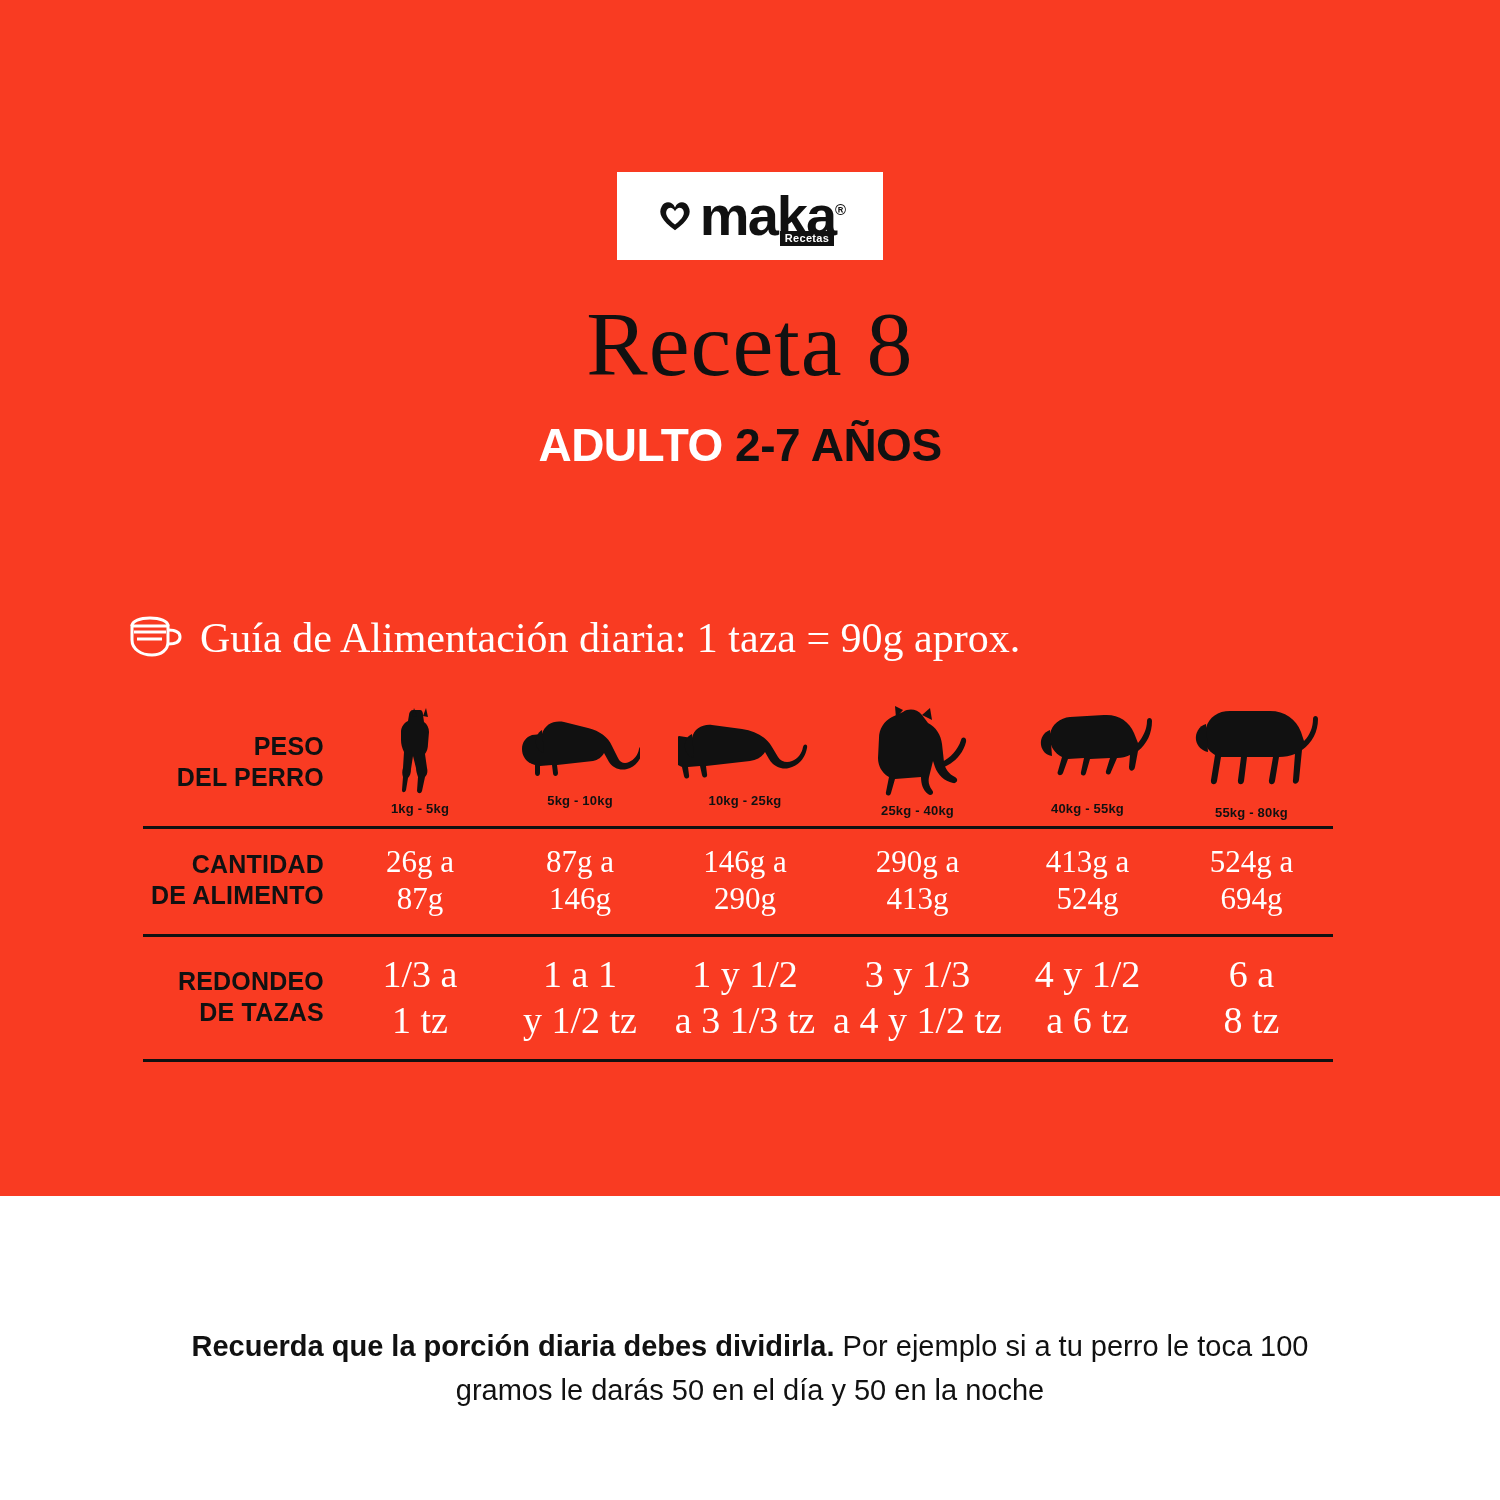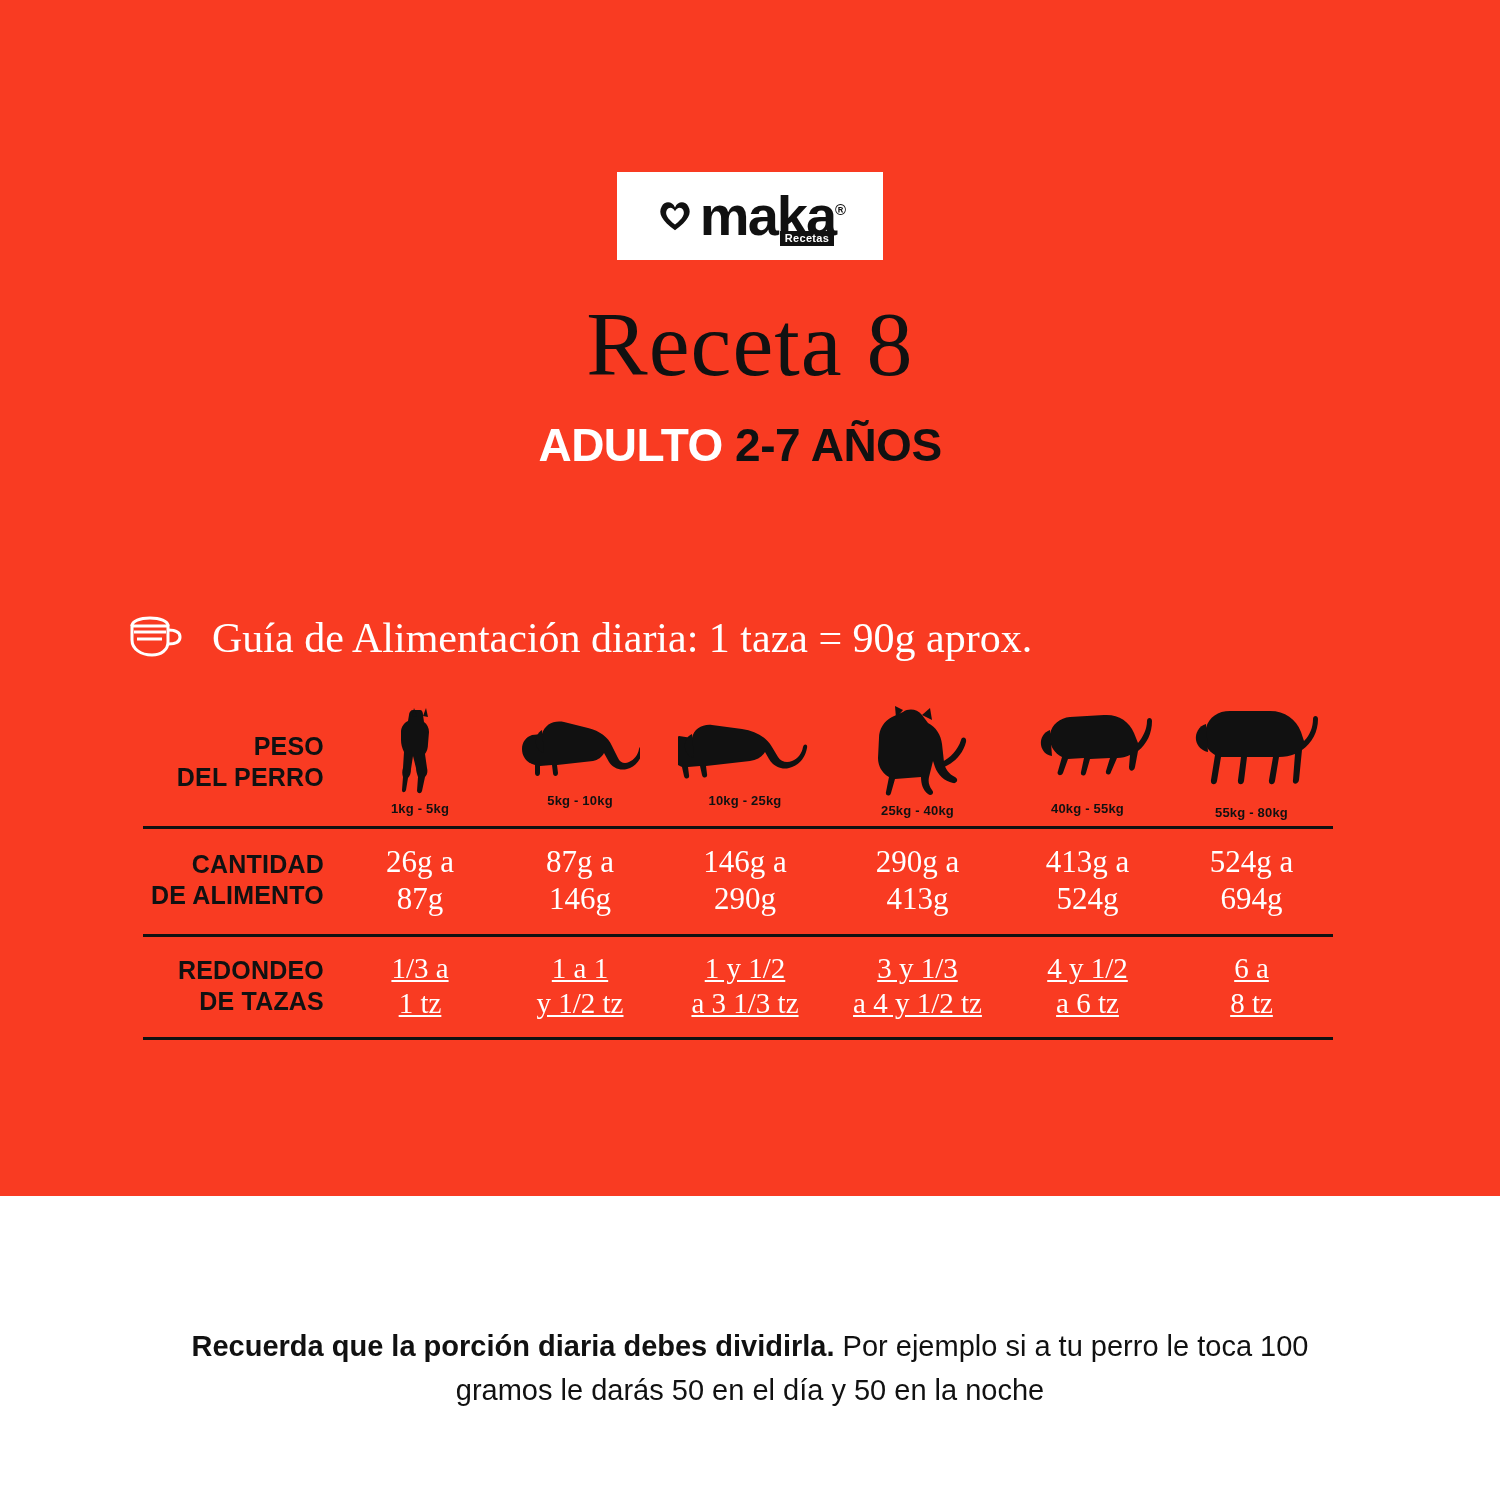--- a/index.html
+++ b/index.html
@@ -77,21 +77,21 @@
   }
   .age-line .adulto { color:#ffffff; }
   .age-line .years { color:#111111; }
   
   .guide-row {
     position:absolute;
     left:128px; top:612px;
     width:1290px;
     display:flex;
     align-items:center;
-    gap:28px;
+    gap:16px;
   }
   .cup-icon { width:56px; height:48px; flex:0 0 auto; }
   .guide-text {
     font-family:"Liberation Serif", serif;
     font-size:42px;
     color:#ffffff;
     white-space:nowrap;
   }
   
   .table-wrap {
@@ -130,21 +130,21 @@
   }
   .rule-row td { border-bottom:3px solid #111111; height:3px; padding:0; }
   .datacell {
     text-align:center;
     font-family:"Liberation Serif", serif;
     font-size:31px;
     color:#ffffff;
     line-height:1.22;
     padding:14px 2px;
   }
-  .datacell.small { font-size:29px;text-decoration:underline; }
+  .datacell.small { font-size:38px; }
   
   .footer {
     position:absolute;
     left:150px; top:1325px;
     width:1200px;
     text-align:center;
     font-size:29px;
     color:#111111;
     line-height:1.5;
   }

